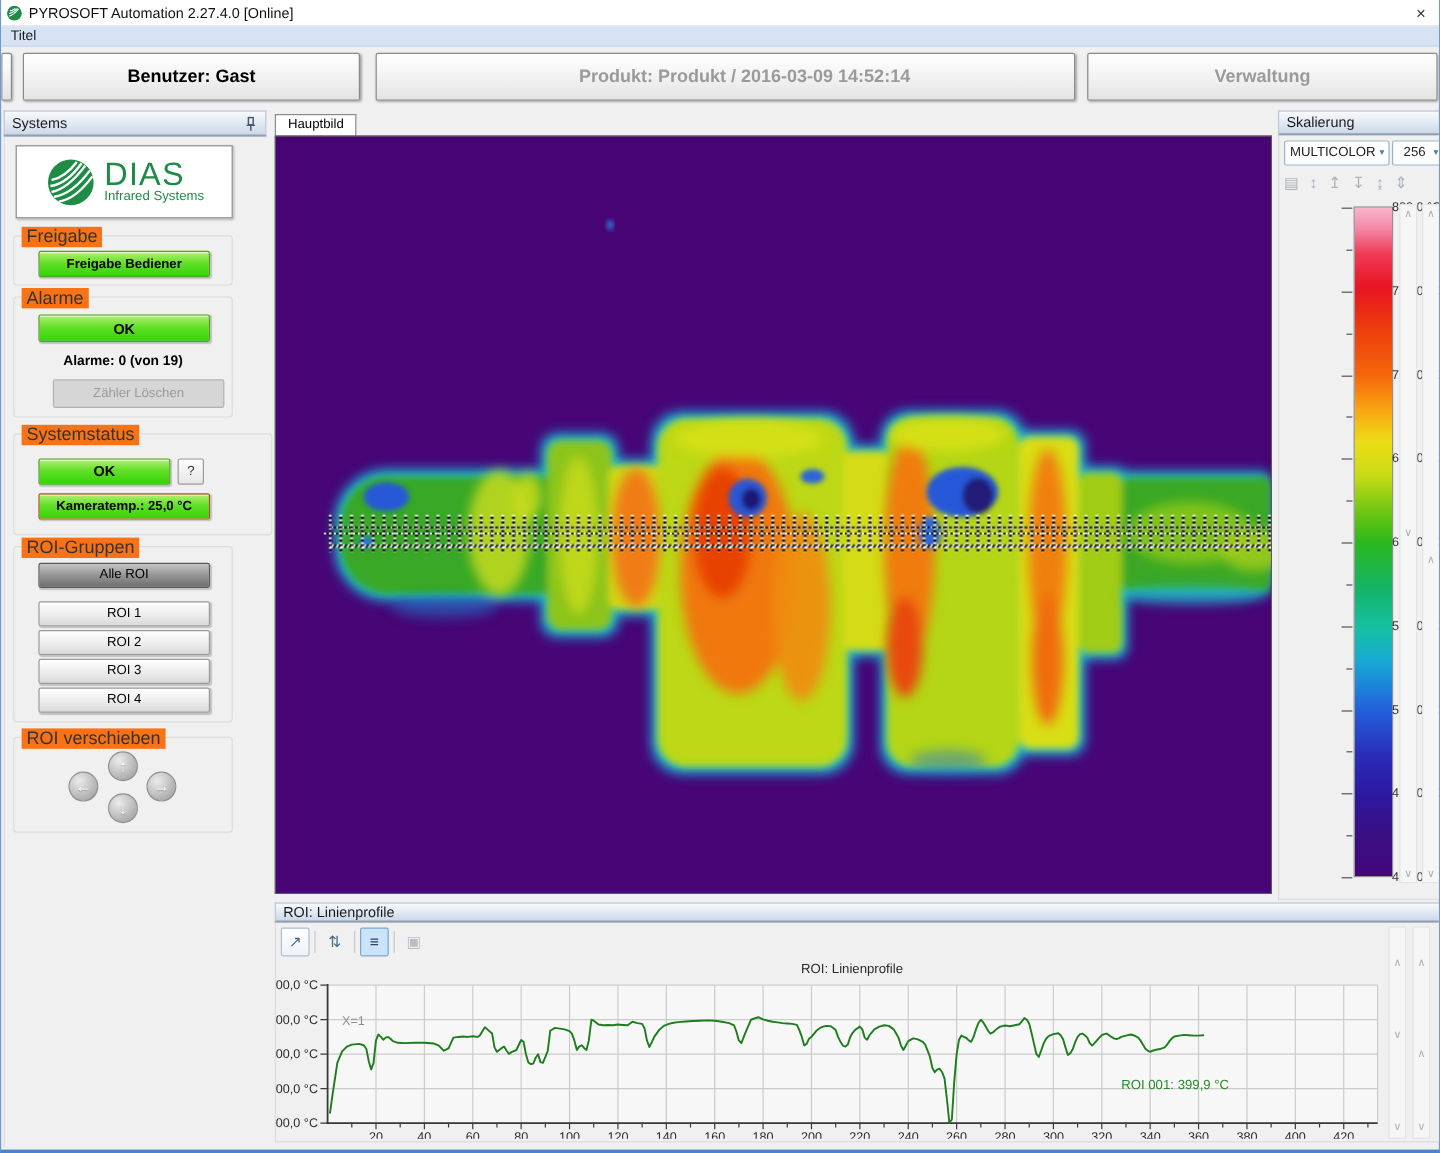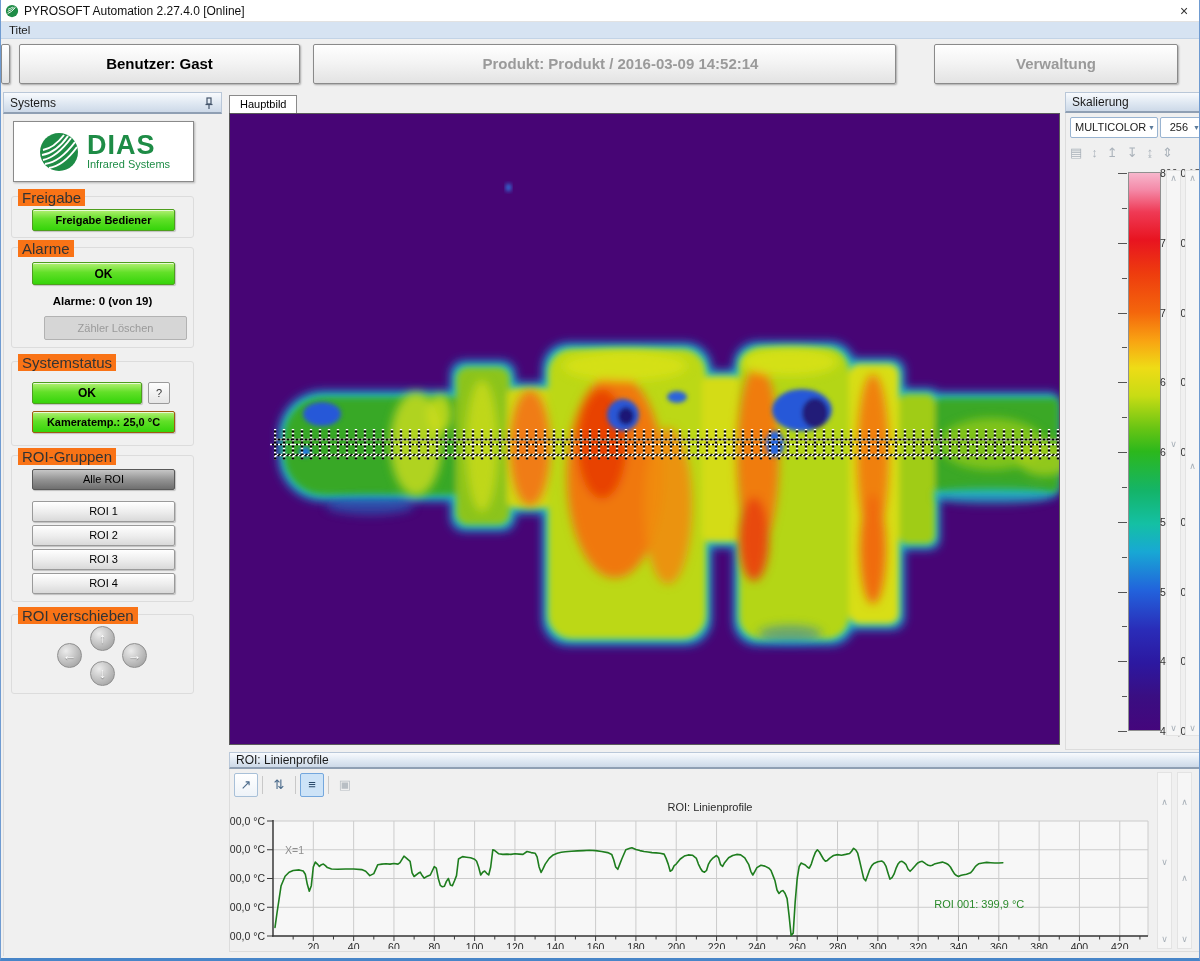--- a/index.html
+++ b/index.html
@@ -24,45 +24,45 @@
   .btn-big {
     position:absolute; top:5px; height:40px;
     background:linear-gradient(#ffffff, #f4f4f4 45%, #e3e3e3);
     border:1px solid #8a8a8a; border-radius:2px;
     box-shadow:1px 1px 2px rgba(0,0,0,.3);
     font-size:15px; font-weight:bold; text-align:center; line-height:38px; cursor:pointer;
   }
   #btn-stub { left:0; width:9px; }
   #btn-benutzer { left:18px; width:281px; color:#000; }
   #btn-produkt { left:312px; width:583px; color:#9a9a9a;padding-left:32px; }
-  #btn-verwaltung { left:905px; width:244px; color:#9a9a9a;margin-left:28px; }
+  #btn-verwaltung { left:905px; width:292px; color:#9a9a9a; }
 
   
   .panel-header {
     background:linear-gradient(#f8fafd, #dfe8f2 55%, #cdd9e8);
     border:1px solid #b9c7d8; border-bottom:2px solid #8f9fb3;
     font-size:12px; color:#1a1a1a; display:flex; align-items:center; padding:0 6px;
   }
   #status-panel { left:2px; top:92px; width:219px; height:864px; background:#f0f0f0; }
   #status-header { left:2px; top:92px; width:219px; height:22px; }
   #status-header .hdr-label { flex:1; }
   .pin-icon { width:12px; height:14px; }
 
   #status-body { left:2px; top:114px; width:219px; height:842px; background:#f0f0f0; border-left:1px solid #dcdcdc; }
 
   #logo-box { left:12px; top:121px; width:181px; height:61px; background:#fff; border:1px solid #8a8a8a; box-shadow:1px 1px 2px rgba(0,0,0,.25); display:flex; align-items:center; justify-content:center; gap:6px; }
-  .dias-text { color:#1e8c46; font-weight:bold; font-size:27px; letter-spacing:1px; line-height:24px; }
+  .dias-text { color:#1e8c46; font-weight:normal; font-size:27px; letter-spacing:1px; line-height:24px; }
   .dias-sub { color:#1e8c46; font-size:11px; margin-top:1px;text-align:right; }
 
   .group { position:absolute; border:1px solid #dcdcdc; border-radius:3px; }
   .group-label { position:absolute; top:-8px; left:6px; background:#f97316; padding:0 4px; font-size:15px; color:#333; }
 
   #grp-freigabe { left:10px; top:196px; width:183px; height:42px; }
   #grp-alarme   { left:10px; top:247px; width:183px; height:101px; }
-  #grp-system   { left:10px; top:361px; width:183px; height:85px; }
+  #grp-system   { left:10px; top:361px; width:216px; height:85px; }
   #grp-roi      { left:10px; top:455px; width:183px; height:147px; }
   #grp-move     { left:10px; top:614px; width:183px; height:80px; }
 
   .btn-green {
     position:absolute; background:linear-gradient(#b4ef74, #62e028 45%, #35d40a);
     border:1px solid #4e9e1e; border-radius:2px; box-shadow:inset 0 1px 0 rgba(255,255,255,.7), 1px 1px 1px rgba(0,0,0,.2);
     font-size:11px; font-weight:bold; color:#000; text-align:center; cursor:pointer;
   }
   .btn-gray-dis {
     position:absolute; background:#d6d6d6; border:1px solid #b2b2b2; border-radius:2px;

